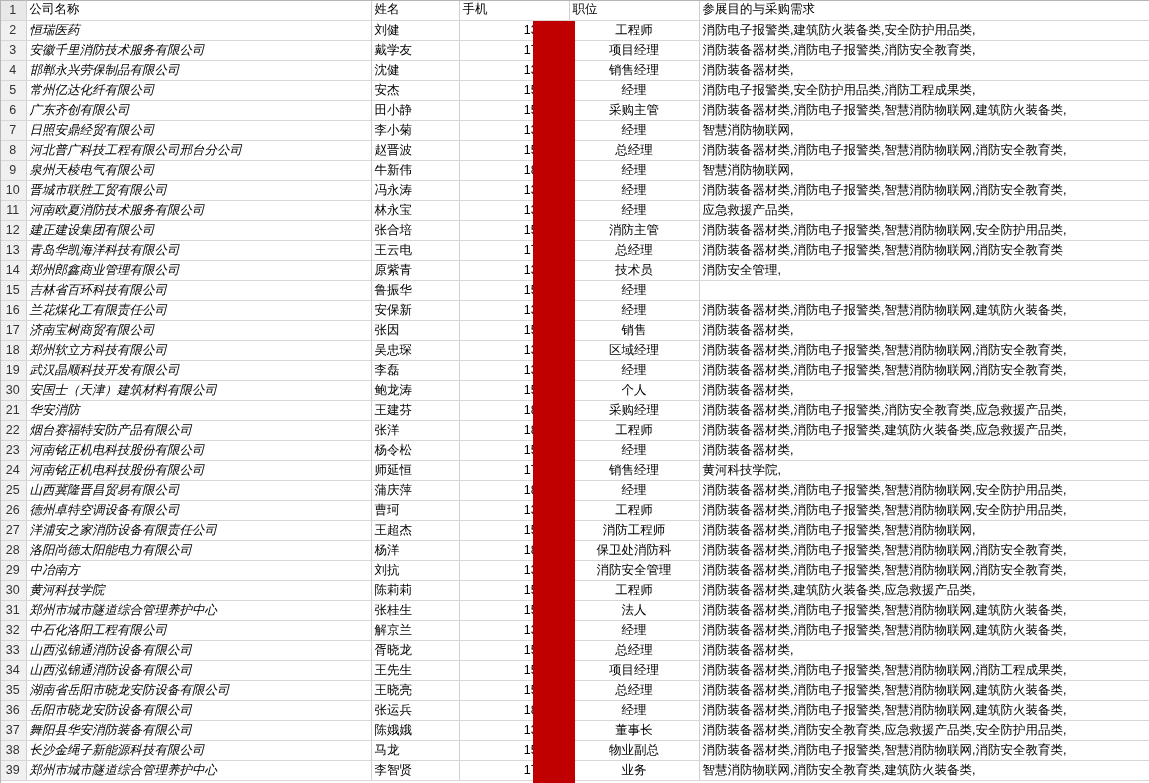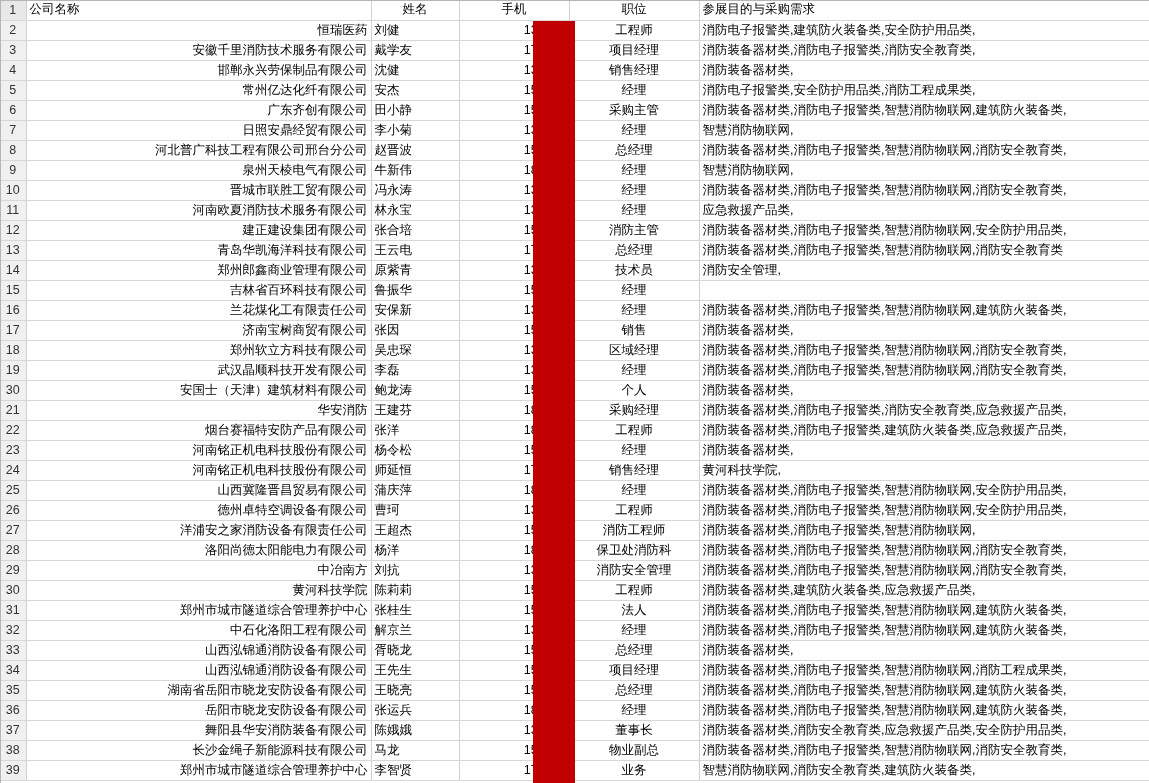--- a/index.html
+++ b/index.html
@@ -52,26 +52,26 @@
     font-size: 11.5px;
     border-right: 1px solid #c8c8c8;
     border-bottom: 1px solid #c8c8c8;
   }
   thead .rownum {
     background: #e8e8e8;
   }
   .hdr {
     background: #ffffff;
     font-weight: bold;
-    text-align: center;
+    text-align: left;
     border-bottom: 1px solid #b0b0b0;
     font-size: 13px;
   }
   .hdr.left { text-align: left; }
-  .cell-company { text-align: right; }
+  .cell-company { text-align: left; font-style: italic; }
   .cell-name { text-align: left; }
   .cell-phone { text-align: right; padding-right: 2px; }
   .cell-title { text-align: center; }
   .cell-needs { text-align: left; }
 
   
   .redact-band {
     position: absolute;
     left: 533px;
     top: 21px;

